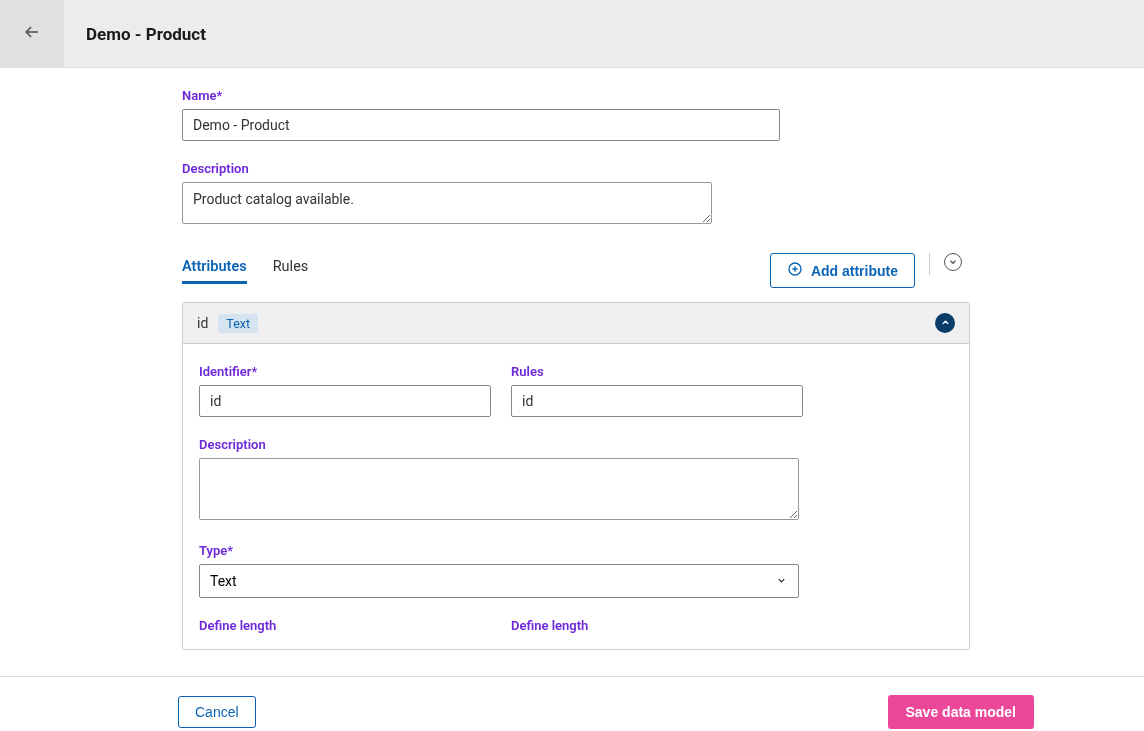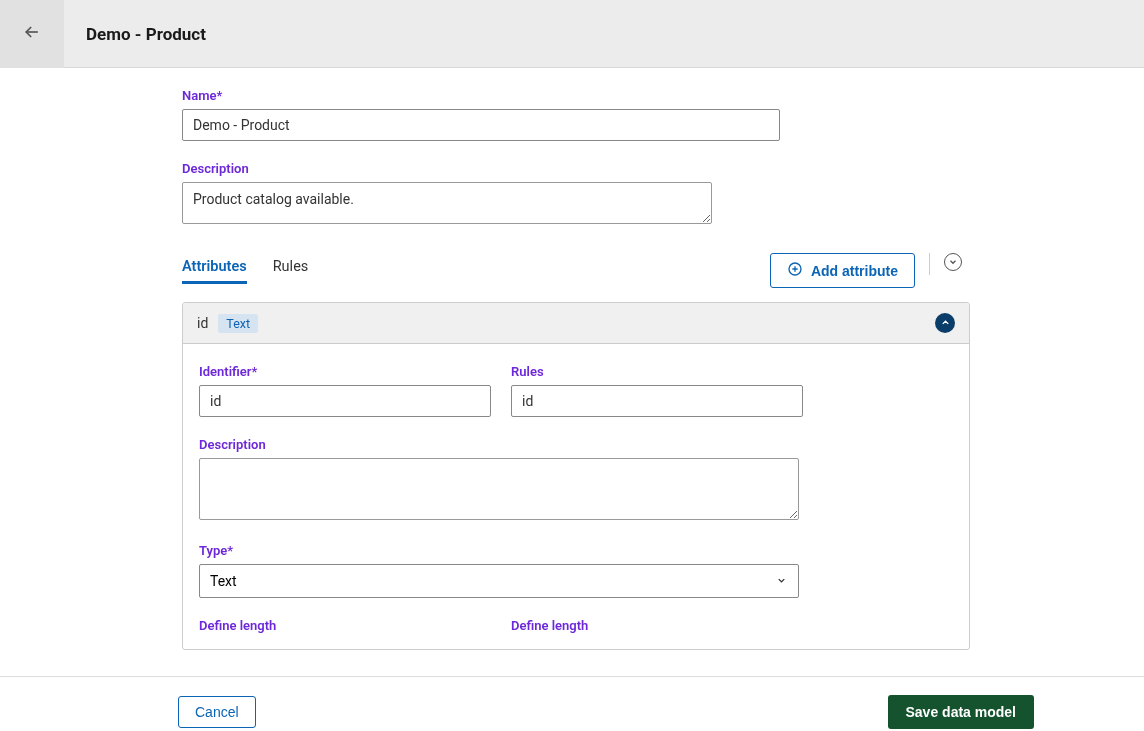--- a/index.html
+++ b/index.html
@@ -232,21 +232,21 @@
       background: #fff;
       color: #0B64B5;
       font-size: 14px;
       font-weight: 500;
       padding: 7px 16px;
       border-radius: 3px;
       cursor: pointer;
     }
     .btn-save {
       margin-left: auto;
-      background: #14532d;
+      background: #ec4899;
       color: #fff;
       border: none;
       font-size: 14px;
       font-weight: 600;
       padding: 9px 18px;
       border-radius: 3px;
       cursor: pointer;
     }
   </style>
 </head>

